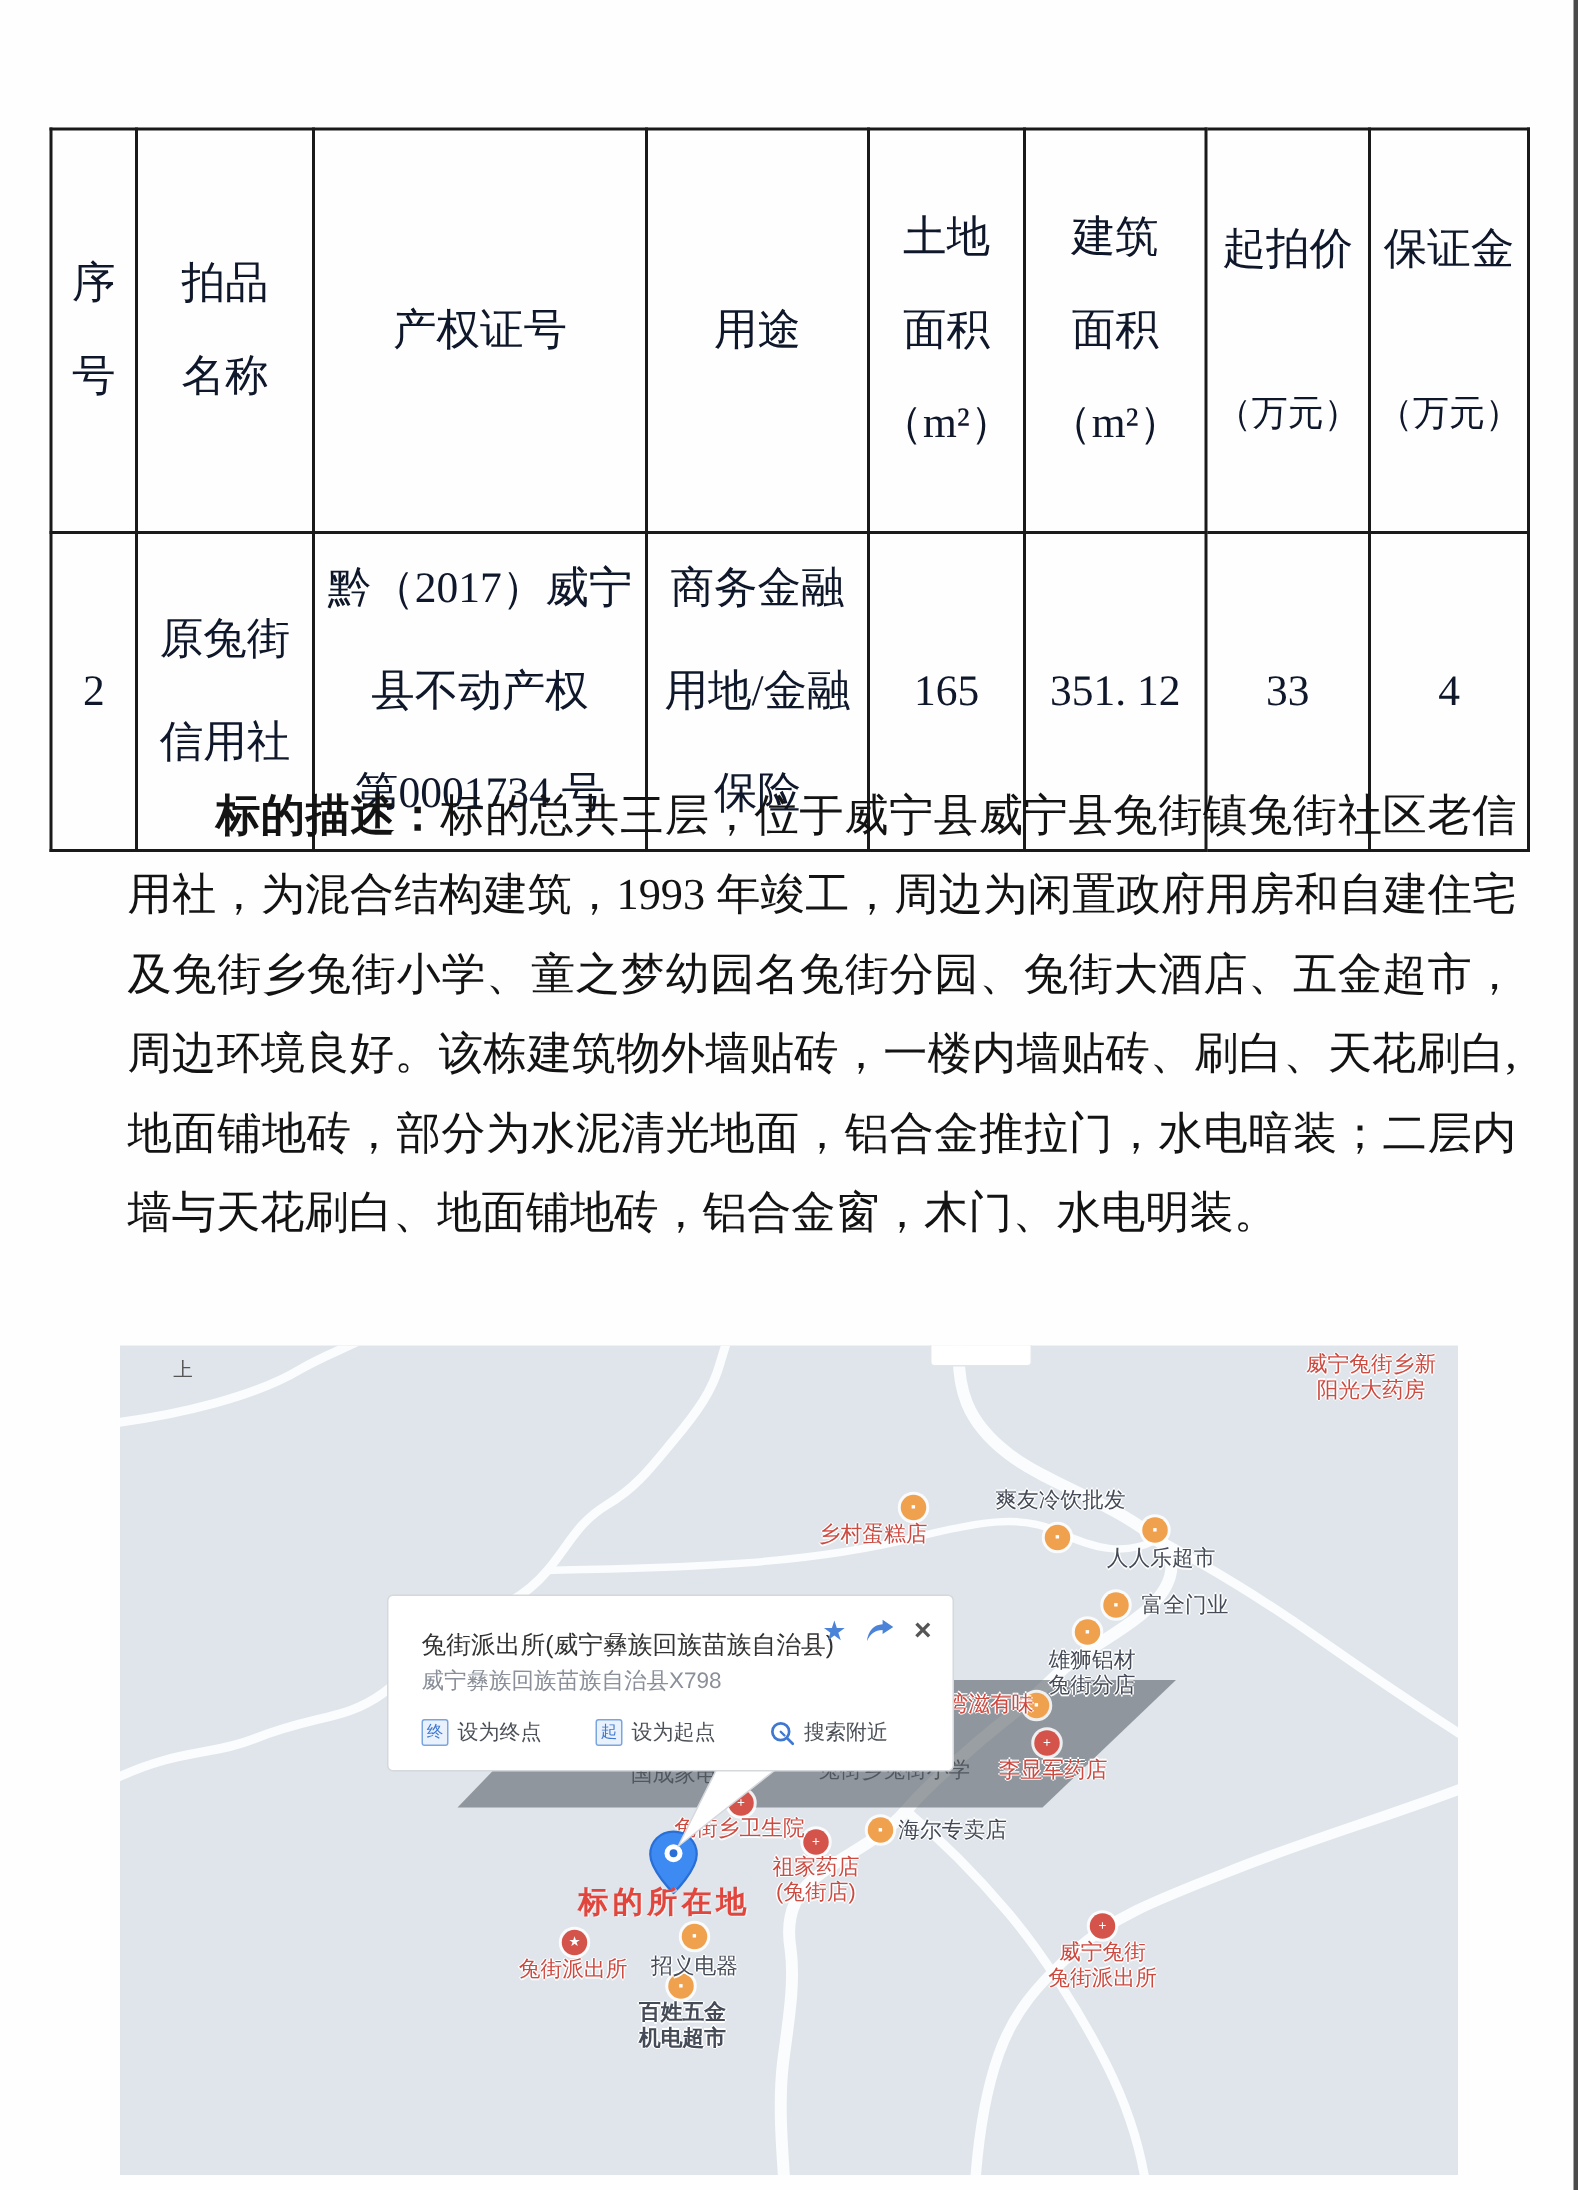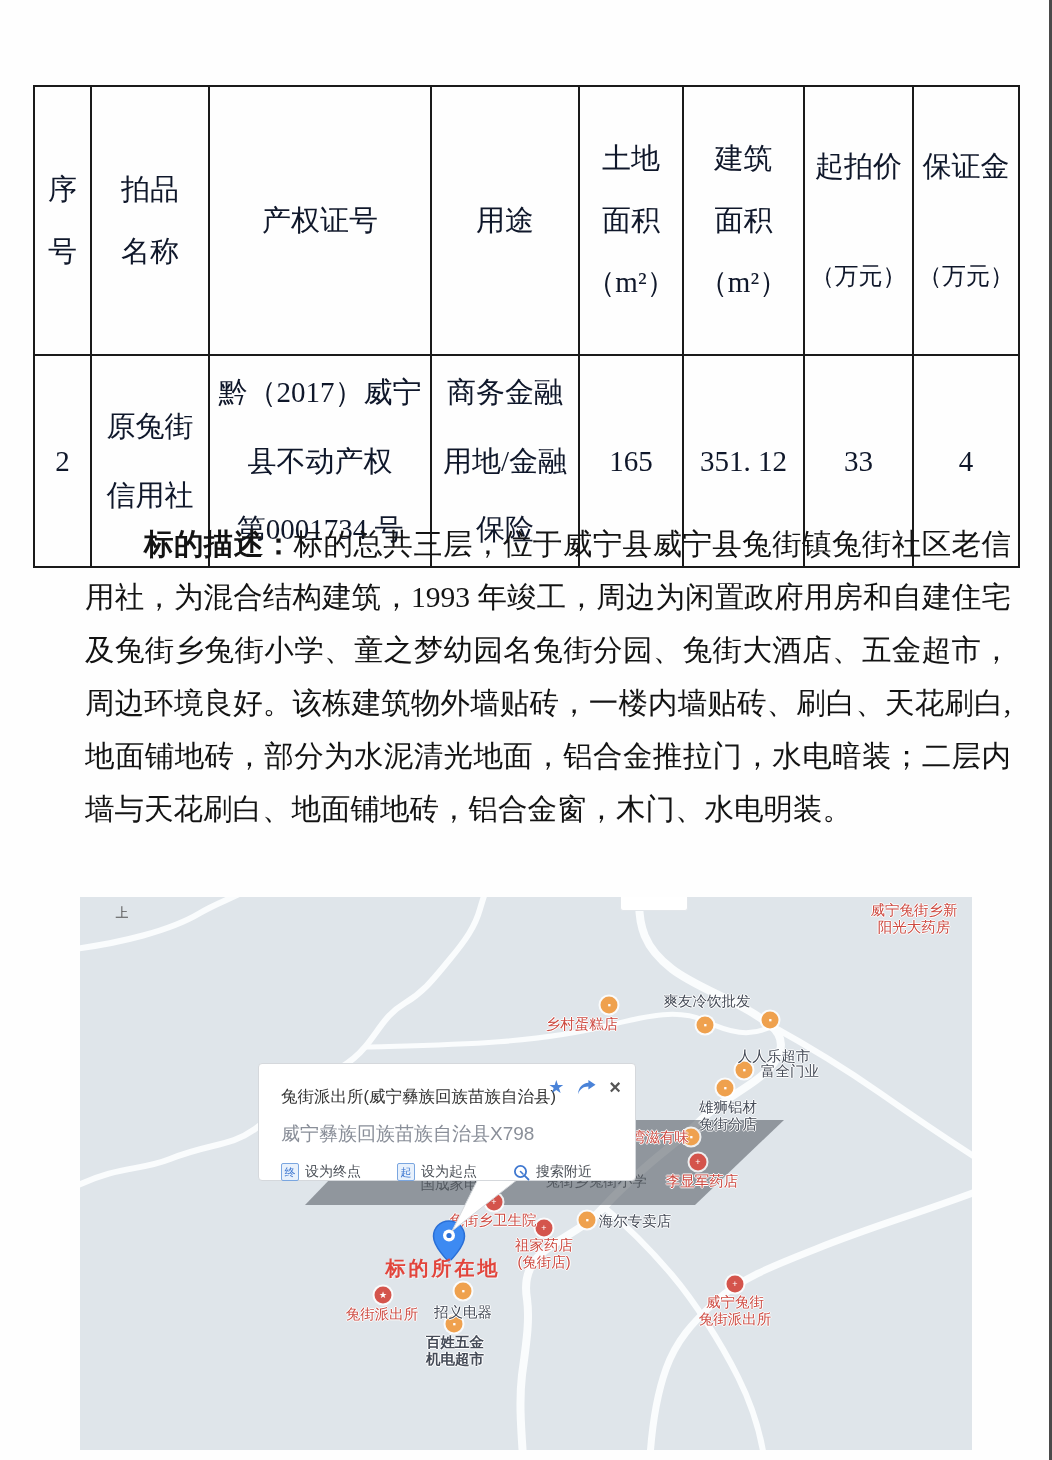--- a/index.html
+++ b/index.html
@@ -89,21 +89,21 @@
     white-space:nowrap;z-index:5;text-shadow:1px 1px 0 rgba(255,255,255,.6);
   }
   
   .popup-tail{position:absolute;left:0;top:0;z-index:6;}
   .popup{
     position:absolute;left:178px;top:166px;width:378px;height:118px;
     background:#fff;border:1px solid #d5d8dc;border-radius:4px;
     box-sizing:border-box;padding:22px 20px 0 22px;z-index:7;
   }
   .popup-title{font-size:16.5px;color:#333;white-space:nowrap;}
-  .popup-sub{font-size:19px;color:#8a8f99;margin-top:13px;}
+  .popup-sub{font-size:15px;color:#8a8f99;margin-top:3px;}
   .popup-actions{display:flex;gap:36px;margin-top:16px;font-size:14px;color:#4c5158;}
   .popup-action{display:flex;align-items:center;gap:6px;cursor:pointer;}
   .sq-ic{
     display:inline-block;width:16px;height:16px;border:1px solid #7aa6e0;border-radius:2px;
     background:#e8f1fc;color:var(--link-blue);font-size:11px;line-height:16px;text-align:center;
   }
   .popup-topicons{position:absolute;right:14px;top:14px;display:flex;align-items:center;gap:13px;}
   .star-ic{color:#4a83d8;font-size:18px;line-height:18px;cursor:pointer;}
   .close-ic{color:#555;font-size:20px;line-height:18px;font-weight:700;cursor:pointer;font-family:"Liberation Sans",sans-serif;}
 </style>
@@ -199,21 +199,21 @@
     <div class="lab-layer top-layer" id="labels-top">
         <div class="poi poi-orange" style="left: 529px; top: 108px;">▪</div>
         <div class="map-label lab-red" style="left: 502px; top: 127px;">
           <div>乡村蛋糕店</div>
         </div>
         <div class="poi poi-orange" style="left: 625px; top: 128px;">▪</div>
         <div class="map-label lab-dark" style="left: 627px; top: 104px;">
           <div>爽友冷饮批发</div>
         </div>
         <div class="poi poi-orange" style="left: 690px; top: 123px;">▪</div>
-        <div class="map-label lab-dark" style="left: 694px; top: 159px;">
+        <div class="map-label lab-dark" style="left: 694px; top: 143px;">
           <div>人人乐超市</div>
         </div>
         <div class="poi poi-orange" style="left: 664px; top: 173px;">▪</div>
         <div class="map-label lab-dark" style="left: 710px; top: 174px;">
           <div>富全门业</div>
         </div>
         <div class="poi poi-orange" style="left: 645px; top: 191px;">▪</div>
         <div class="map-label lab-dark" style="left: 648px; top: 219px; text-align: right;">
           <div>雄狮铝材</div>
           <div>兔街分店</div>

